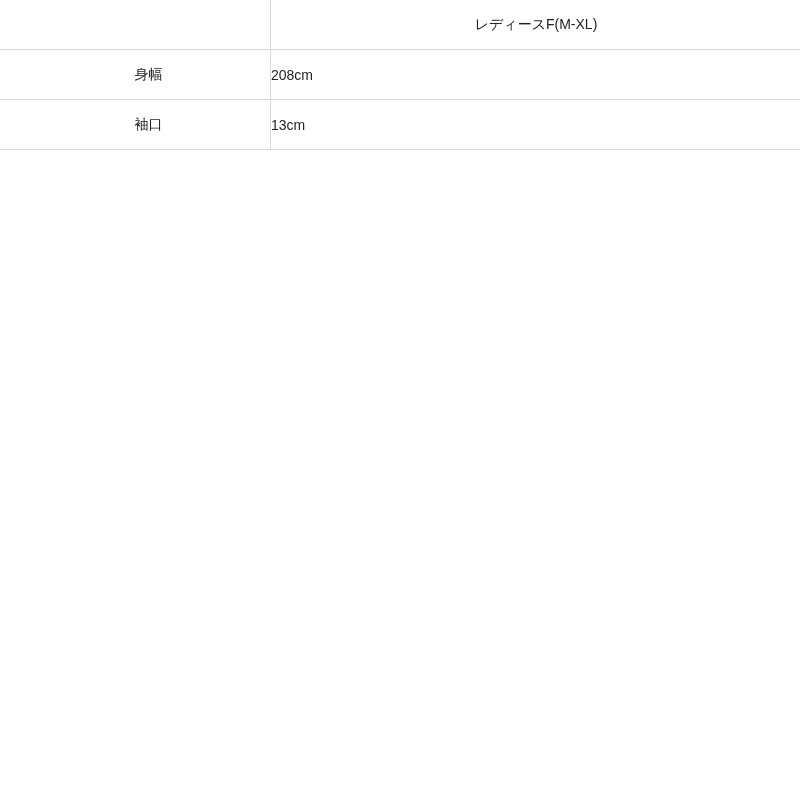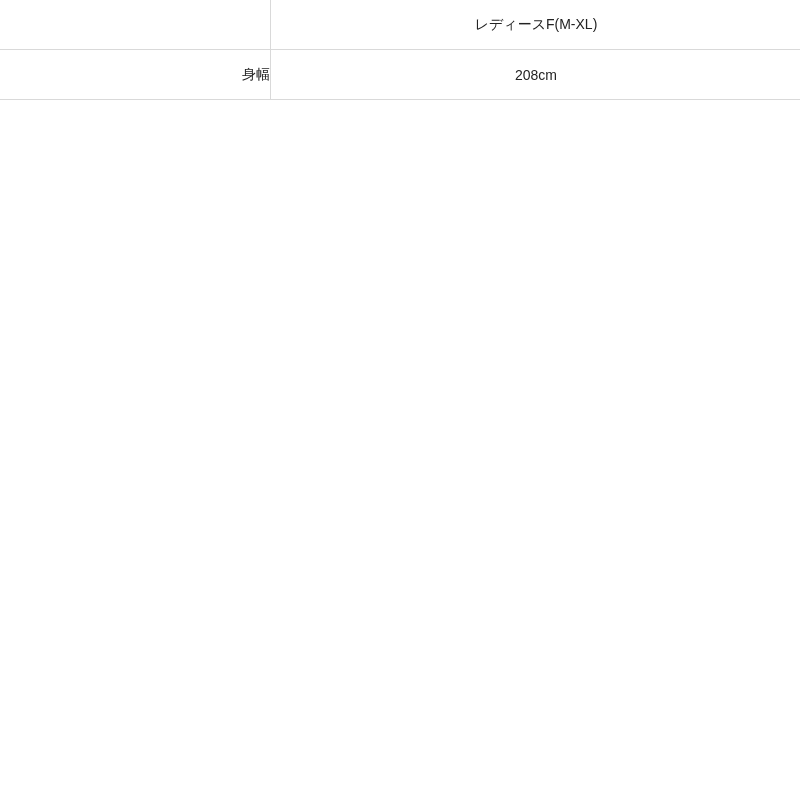--- a/index.html
+++ b/index.html
@@ -44,25 +44,25 @@
   }
   thead .hdr-value {
     font-size: 14px;
     font-weight: bold;
     text-align: center;
     color: #232323;
   }
   tbody td {
     height: 49px;
     font-size: 14px;
-    text-align: center;
+    text-align: left;
     color: #232323;
   }
   tbody td.label-cell {
-    text-align: right;
+    text-align: center;
     padding-left: 27px;
   }
   .spacer {
     height: 455px;
     background: #ffffff;
   }
 </style>
 </head>
 <body>
 
@@ -72,16 +72,20 @@
       <tr>
         <th class="col-label hdr-label"></th>
         <th class="col-value hdr-value">レディースF(M-XL)</th>
       </tr>
     </thead>
     <tbody>
       <tr>
         <td class="col-label label-cell">身幅</td>
         <td class="col-value value-cell">208cm</td>
       </tr>
+      <tr>
+        <td class="col-label label-cell">袖口</td>
+        <td class="col-value value-cell">13cm</td>
+      </tr>
     </tbody>
   </table>
   <div class="spacer"></div>
 </div>
 
 </body></html>

